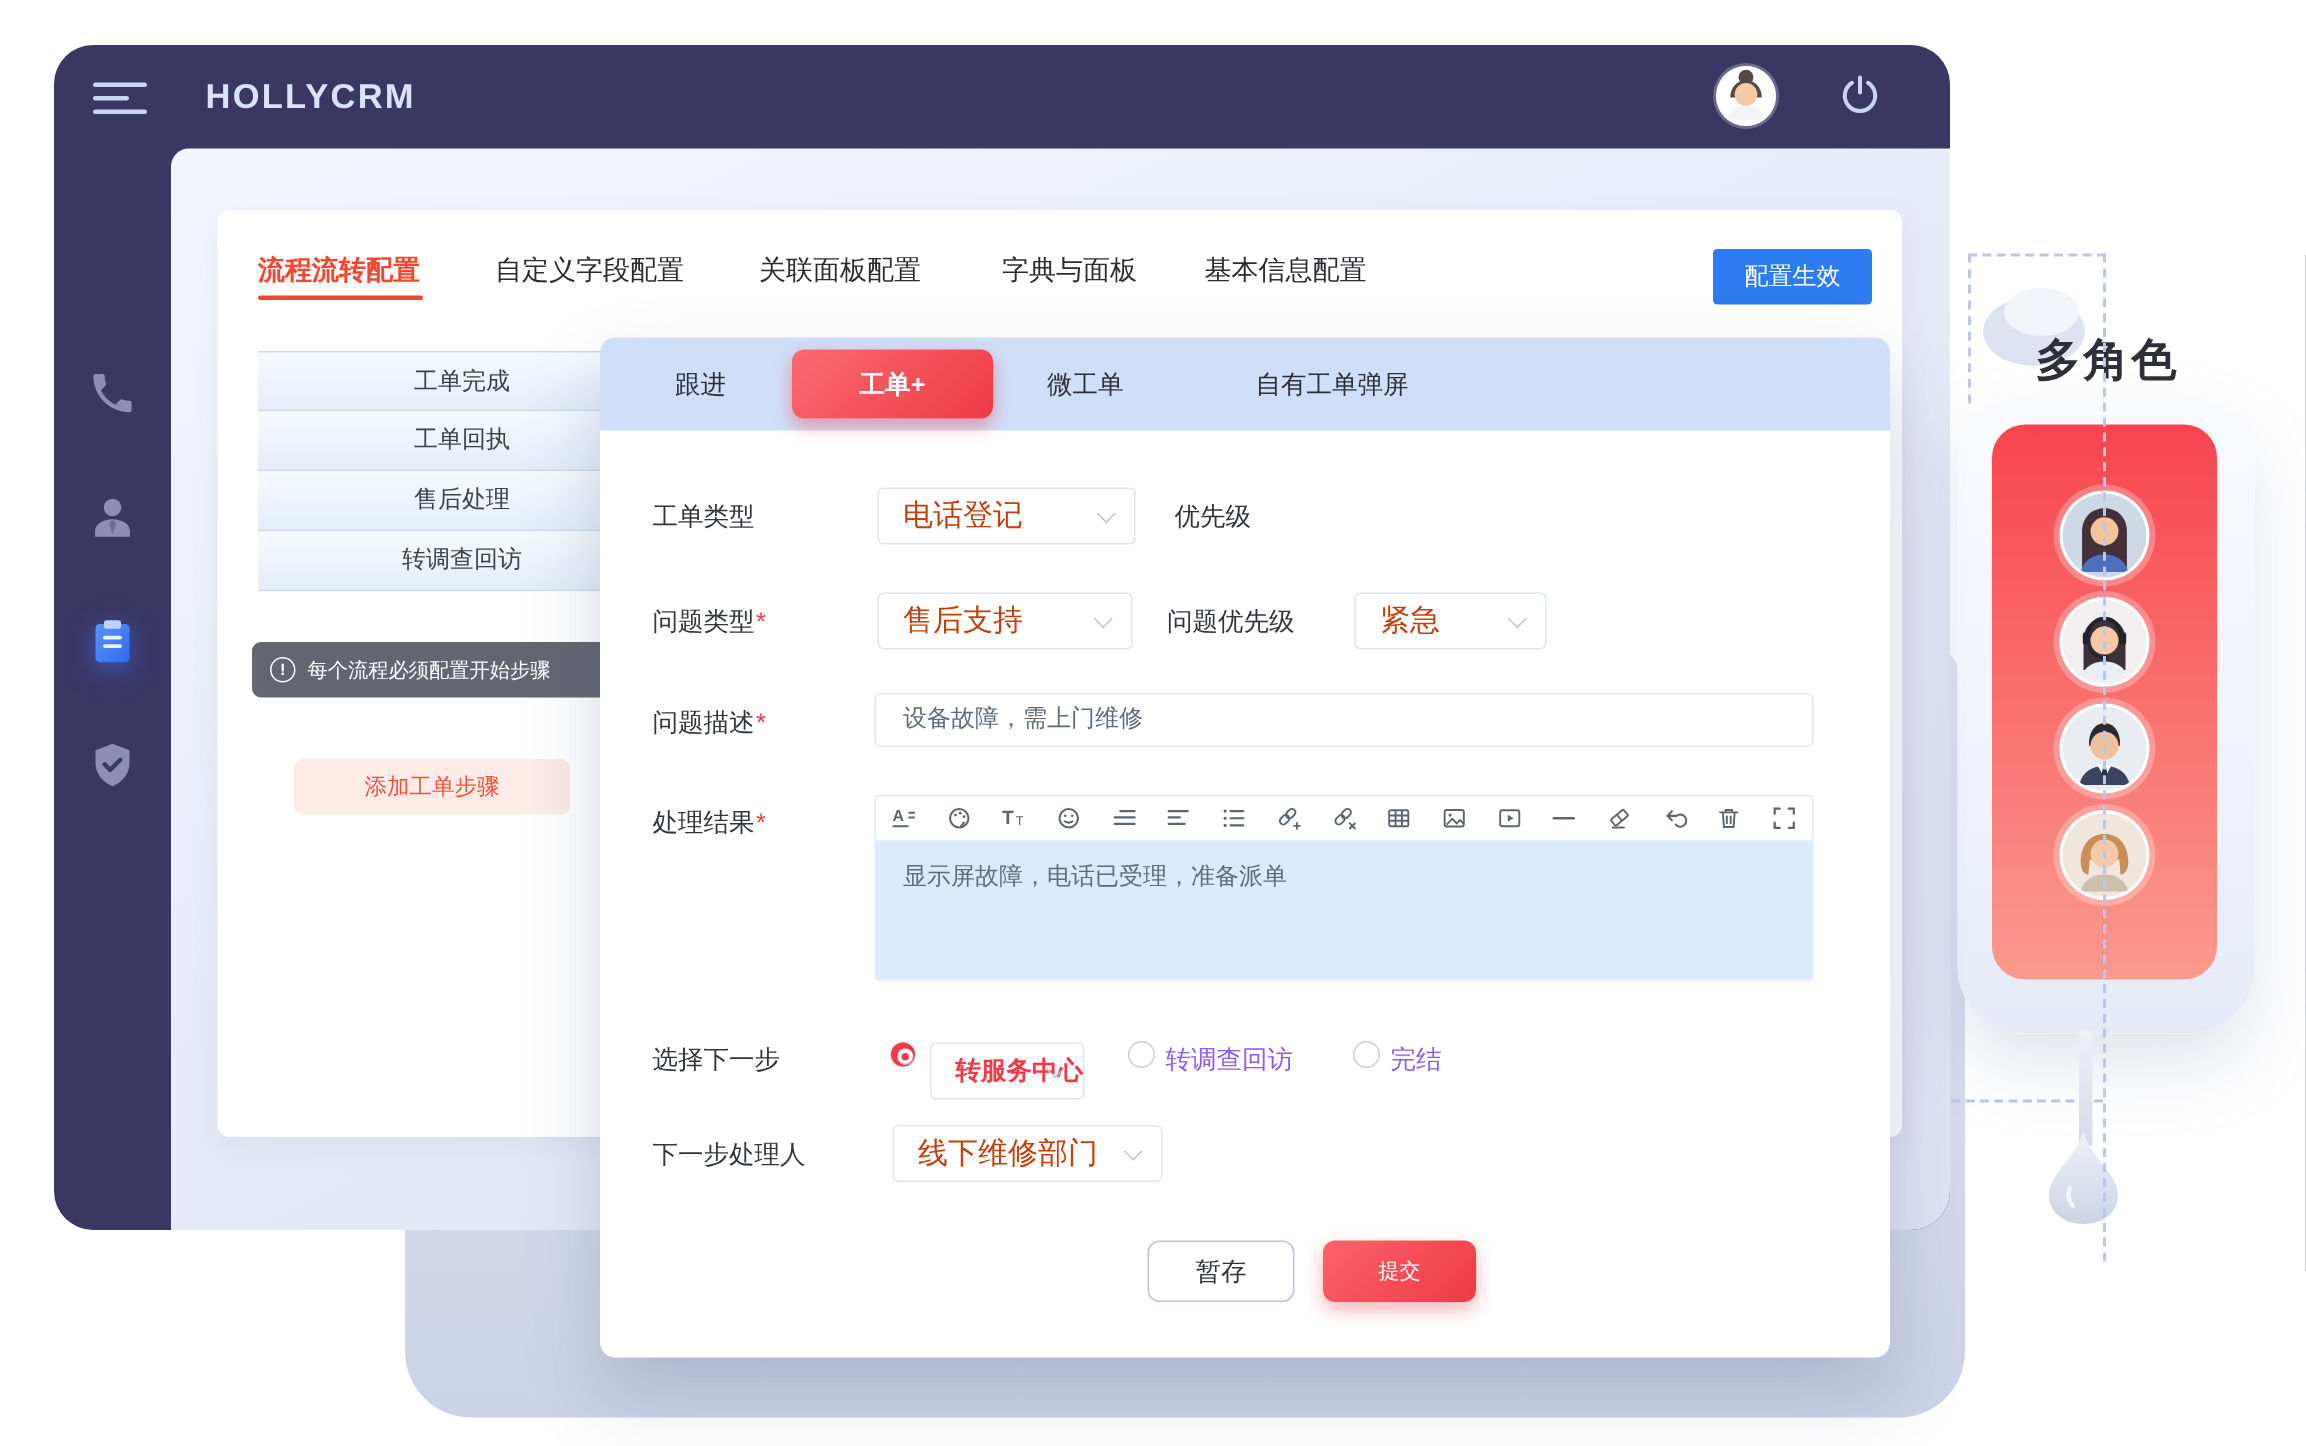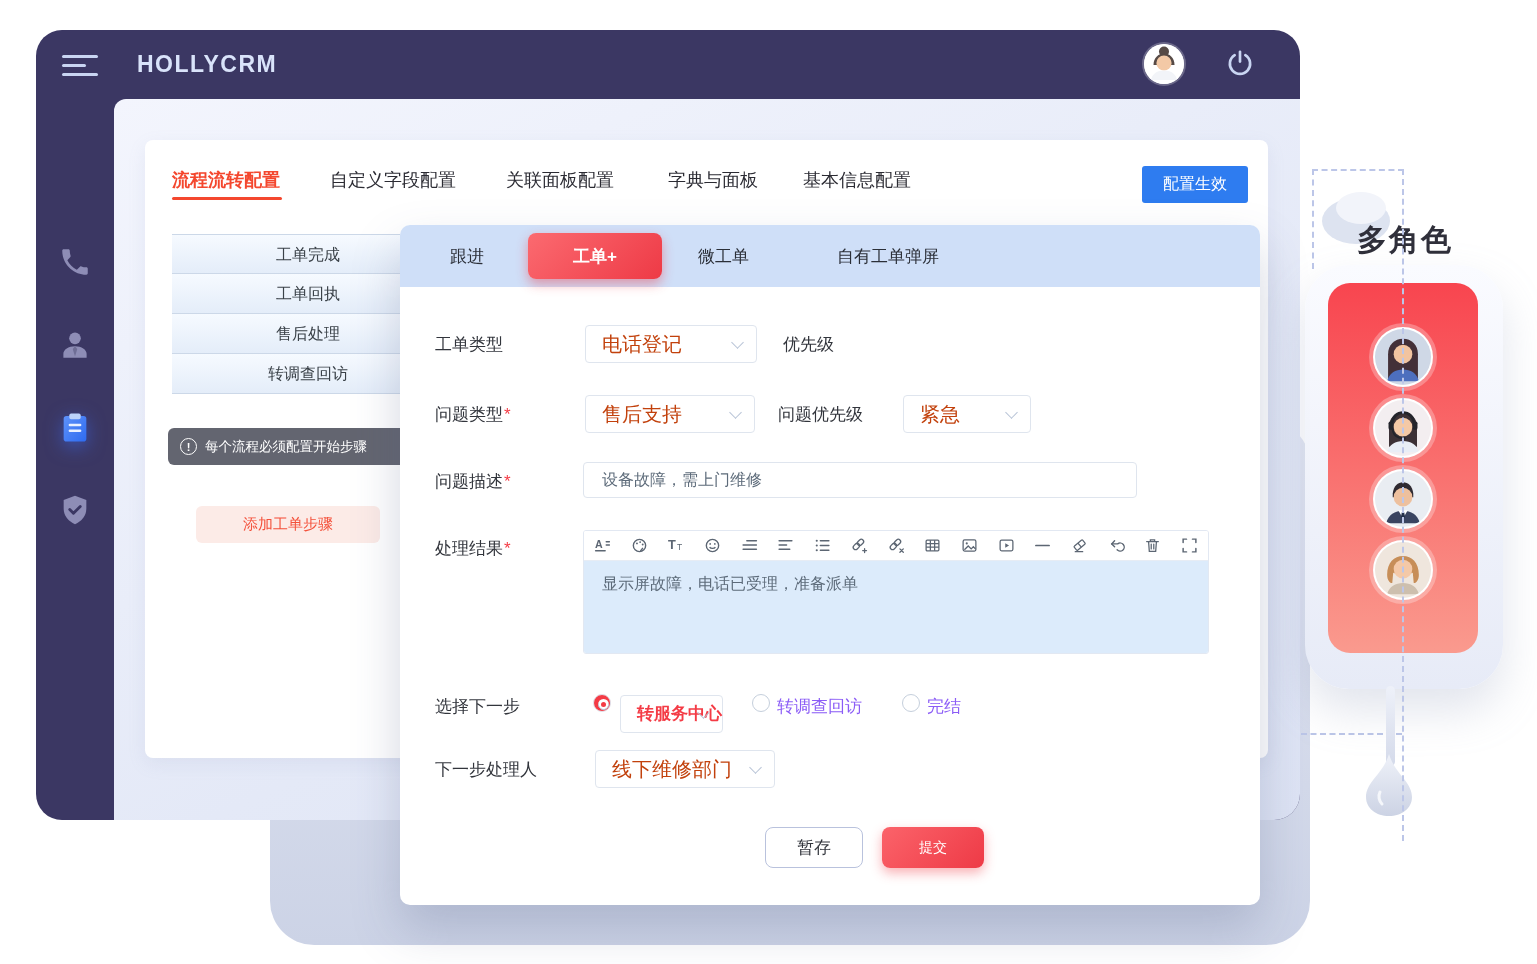--- a/index.html
+++ b/index.html
@@ -70,21 +70,21 @@
     box-shadow:0 5px 12px rgba(240,60,70,.45); }
 
   .flabel { position:absolute; font-size:17px; color:#32353c; white-space:nowrap; }
   .req { color:#f43b45; margin-left:1px; }
 
   .sel { position:absolute; height:38px; background:#fff; border:1px solid #dfe5ee; border-radius:4px;
     font-size:20px; color:#c2410c; line-height:36px; padding-left:16px; cursor:pointer; }
   .sel::after { content:""; position:absolute; right:14px; top:12px; width:8px; height:8px;
     border-right:1.6px solid #b7c3d6; border-bottom:1.6px solid #b7c3d6; transform:rotate(45deg); }
 
-  .tinput { position:absolute; left:183px; top:237px; width:554px; height:36px;
+  .tinput { position:absolute; left:183px; top:237px; width:626px; height:36px;
     border:1px solid #dfe5ee; border-radius:4px; font-size:16px; color:#5d6b7a;
     line-height:34px; padding-left:18px; background:#fff; }
 
   .editor { position:absolute; left:183px; top:305px; width:626px; border:1px solid #e2e8f2;
     border-radius:3px; overflow:hidden; }
   .ed-toolbar { height:30px; background:#fff; border-bottom:1px solid #e7ecf4;
     display:flex; align-items:center; justify-content:space-between; padding:0 10px; }
   .ed-toolbar .tico { width:17px; height:17px; cursor:pointer; display:block; }
   .ed-body { height:92px; background:#dcebfb; font-size:16px; color:#5d6b7a; padding:13px 18px; }
 

